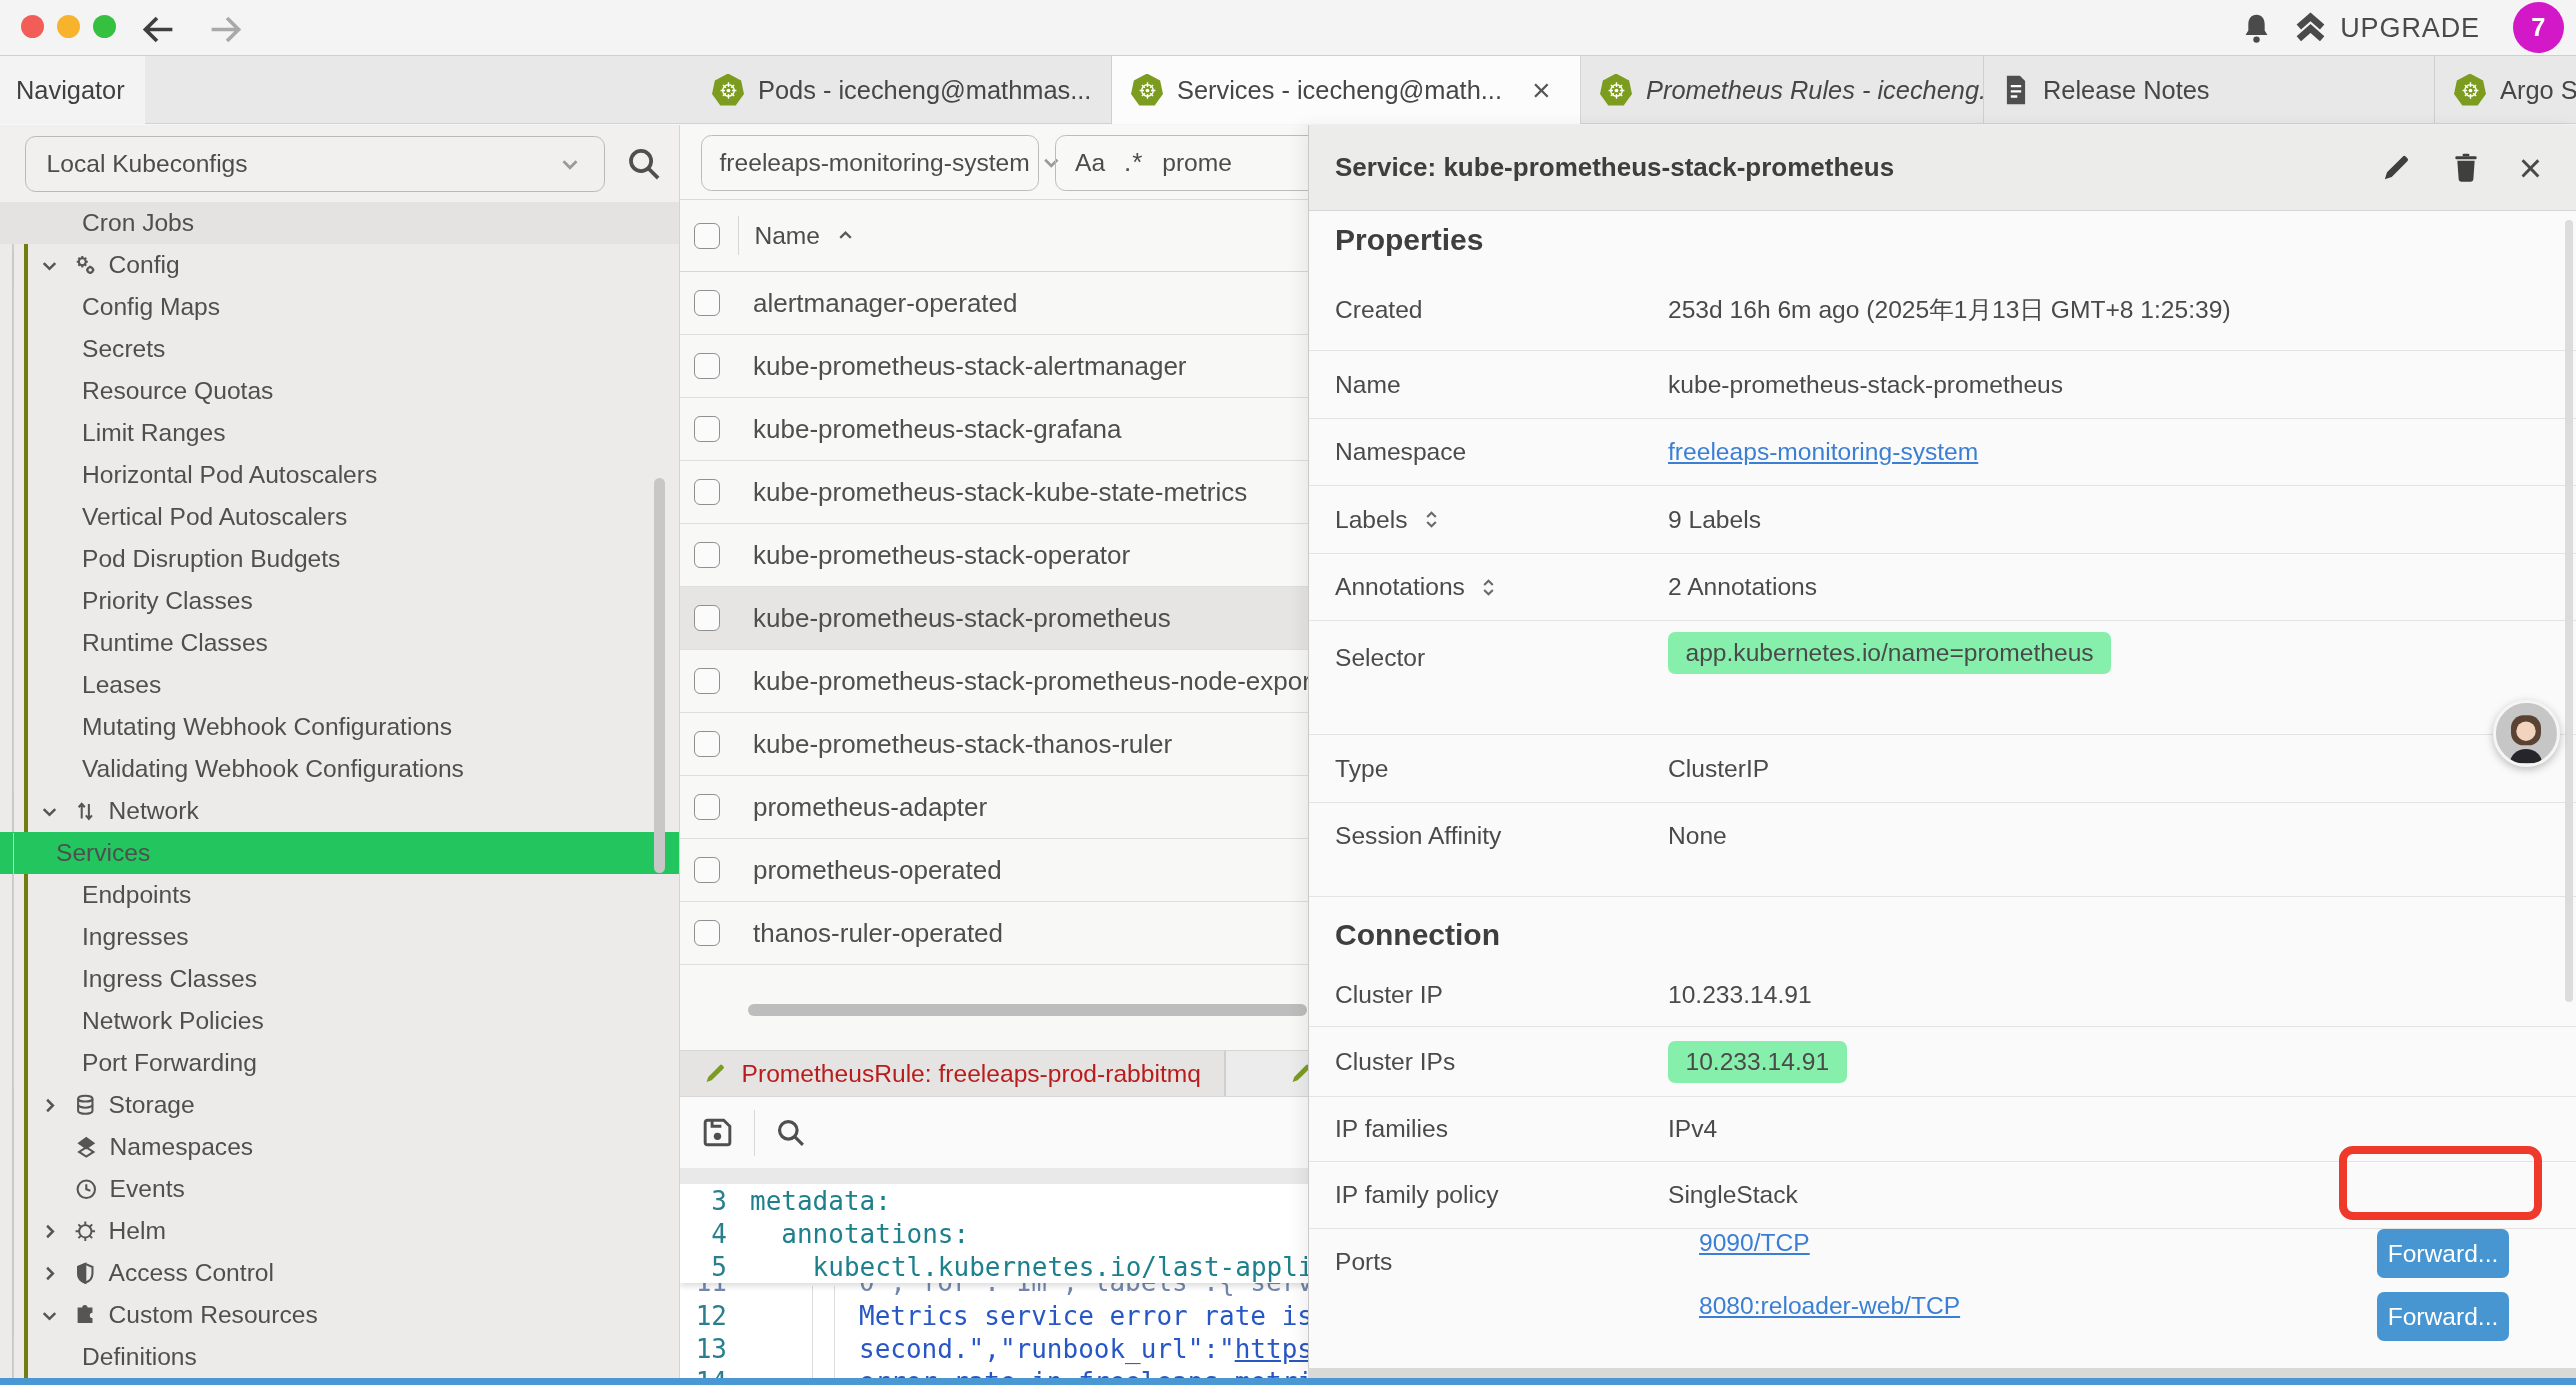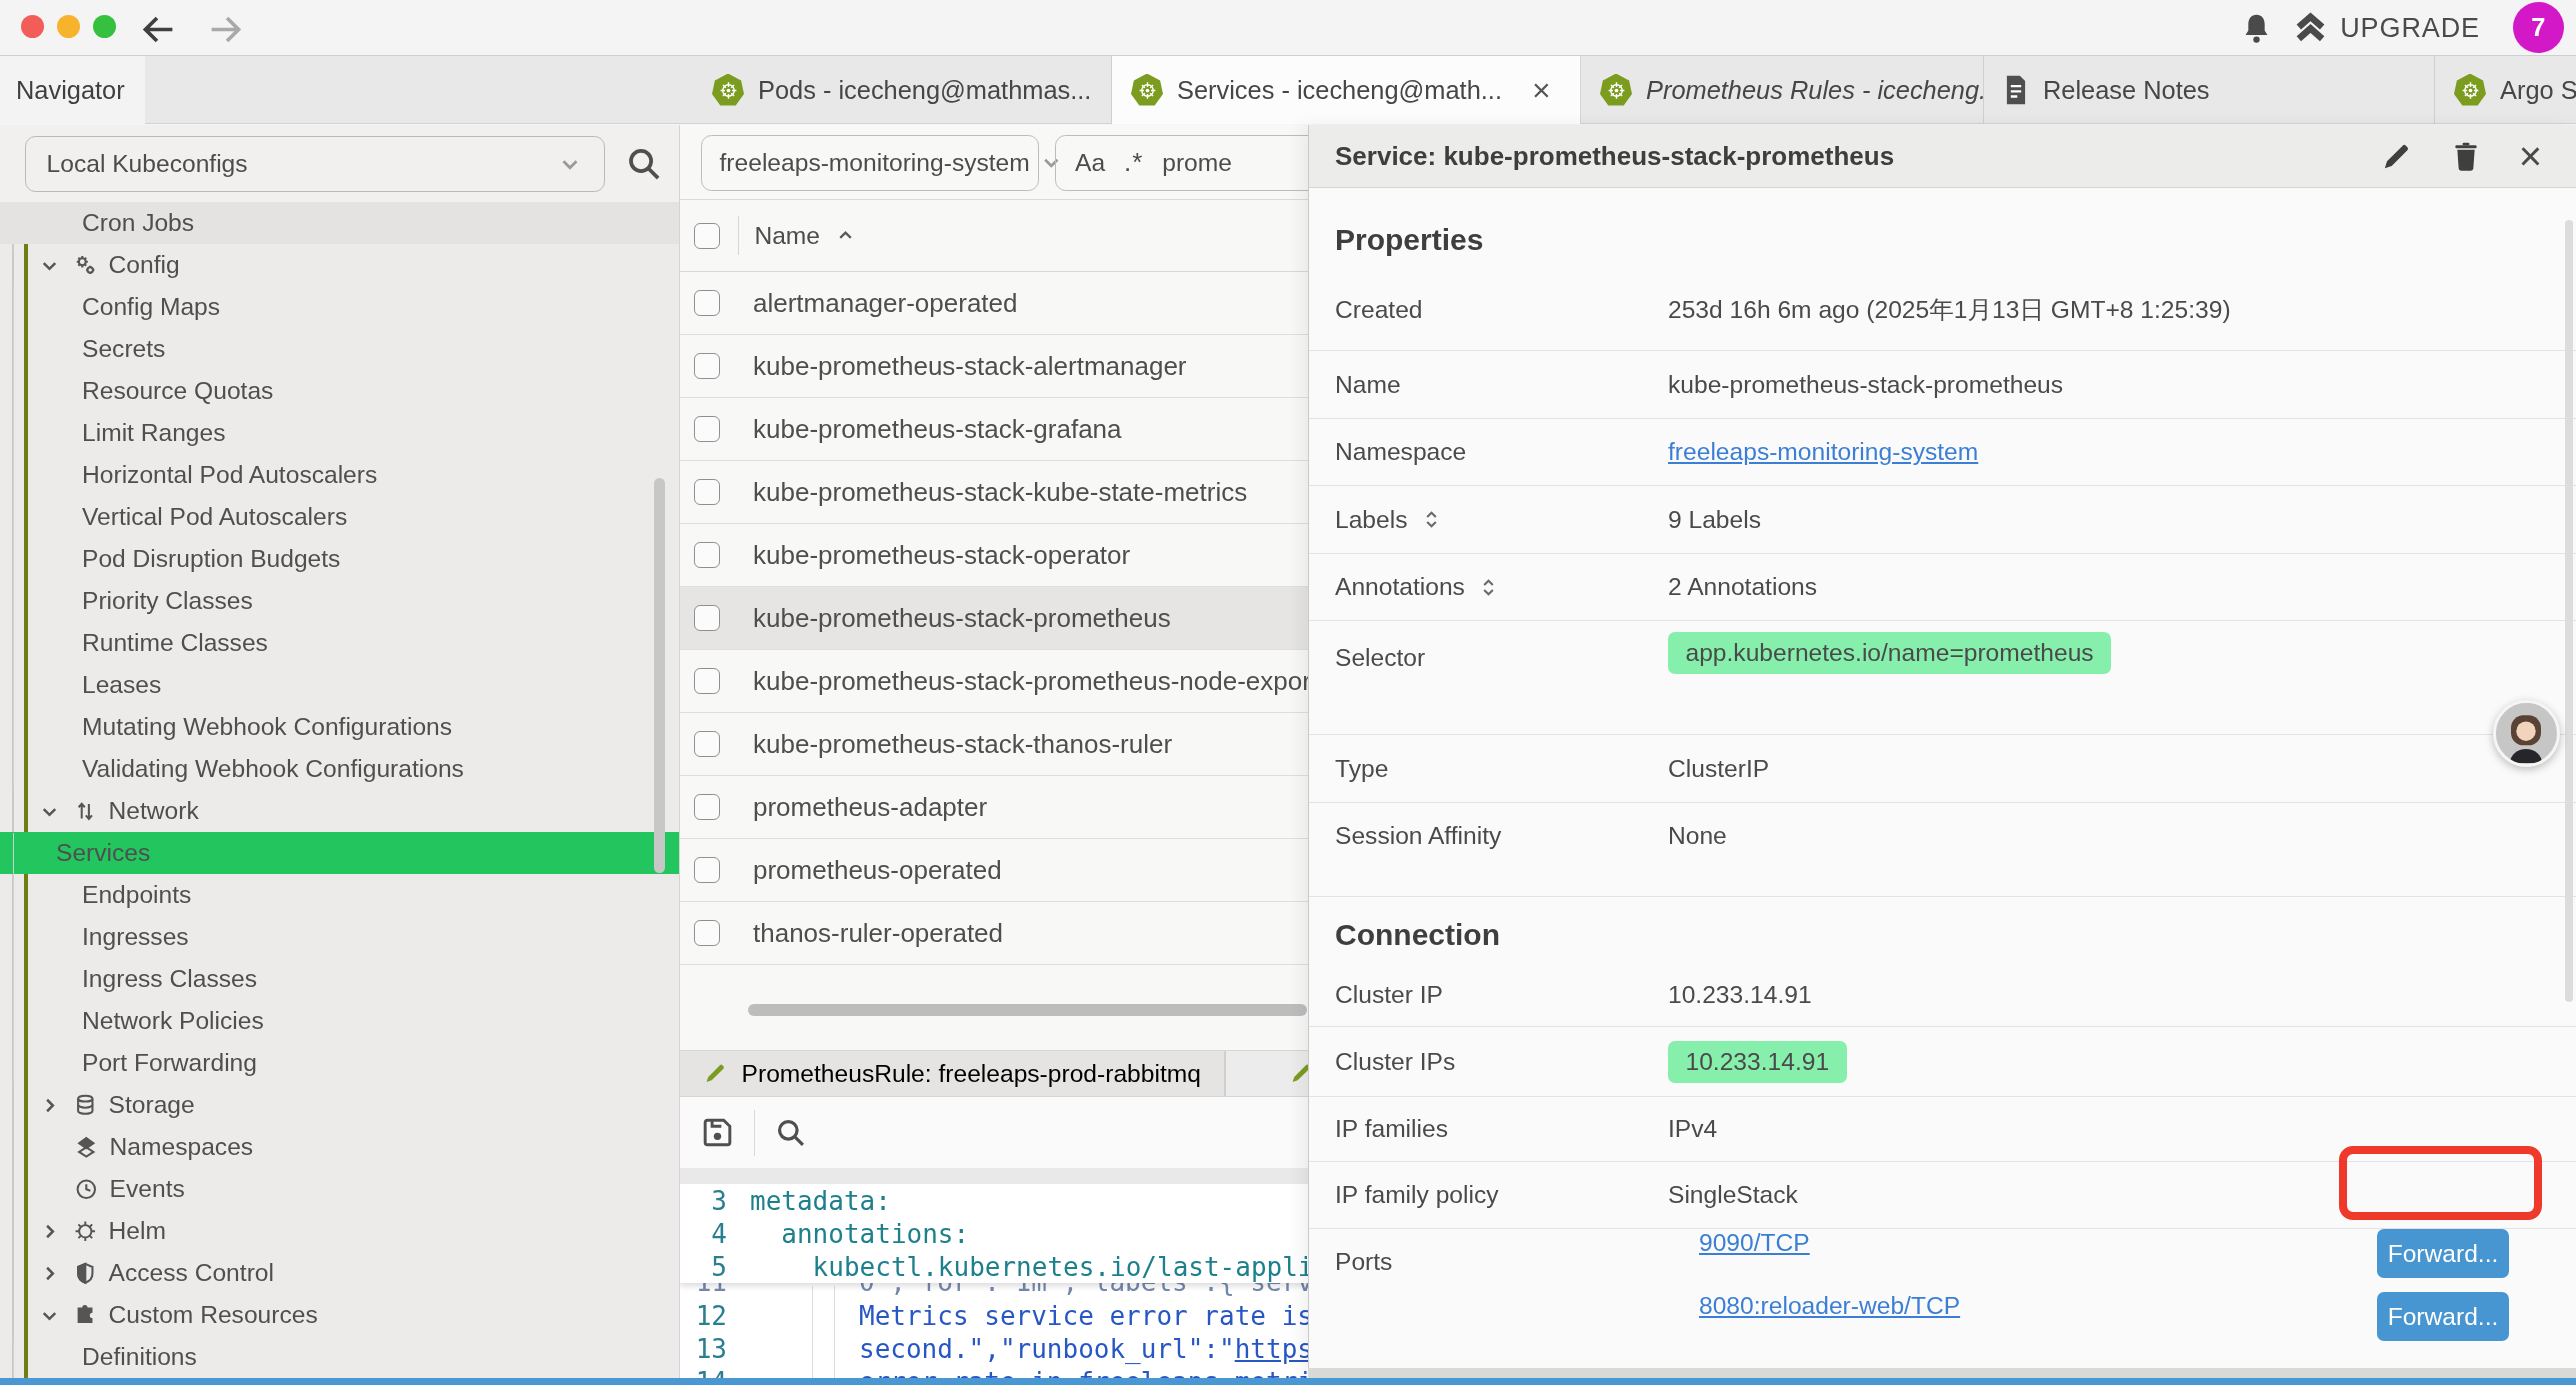--- a/index.html
+++ b/index.html
@@ -85,21 +85,21 @@
           color:#4e4e4e; font-size:26px; white-space:nowrap; overflow:hidden; }
   .lrow .lname { margin-left:33px; }
   .lrow.sel { background:#e6e5e4; }
   .hscroll { position:absolute; left:68px; top:879px; width:559px; height:12.3px;
              background:#bdbdbd; border-radius:6.1px; }
 
   
   .etabs { position:absolute; left:0; top:925px; width:628px; height:47px; background:#ececec;
            border-top:0.9px solid #d6d6d6; border-bottom:0.9px solid #d6d6d6; display:flex; }
   .etab { height:100%; display:flex; align-items:center; gap:14px; padding:0 23px;
-          background:#e5e4e3; border-right:0.9px solid #cfcfcf; color:#000000; font-size:24.6px; white-space:nowrap; }
+          background:#e5e4e3; border-right:0.9px solid #cfcfcf; color:#b91c1c; font-size:24.6px; white-space:nowrap; }
   .etab2 { height:100%; flex:1; display:flex; align-items:center; padding-left:63px; border-left:0.9px solid #cfcfcf; }
   .etoolbar { position:absolute; left:0; top:972px; width:628px; height:71px; background:#fafafa;
               display:flex; align-items:center; }
   .etoolbar .tdiv { width:0.9px; height:46px; background:#d9d9d9; margin:0 19px 0 17.5px; }
   .estrip { position:absolute; left:0; top:1043px; width:628px; height:16px; background:#e9e9e9; }
   .editor { position:absolute; left:0; top:1059px; width:628px; height:195px; background:#ffffff;
             font-family:"DejaVu Sans Mono","Liberation Mono",monospace; font-size:26px; overflow:hidden; }
   .cl { height:33px; display:flex; align-items:center; }
   .ln { width:70px; text-align:right; padding-right:23px; color:#2a7f8f; flex:0 0 auto; }
   .key { color:#1d808c; white-space:pre; }
@@ -107,21 +107,21 @@
   .dim { color:#7388ad; white-space:pre; }
   .lnk { color:#2757c4; text-decoration:underline; white-space:pre; }
   .sticky { box-shadow:0 4.4px 6.1px rgba(0,0,0,0.14); position:relative; background:#fff; z-index:2; }
   .partial { height:16px; overflow:hidden; position:relative; }
   .partial .cl { position:absolute; left:0; top:-17.5px; width:100%; }
   .eguide { position:absolute; width:0.9px; background:#dcdcdc; top:102px; height:93px; z-index:1; }
 
   
   .detail { position:absolute; left:1308px; top:125px; width:1268px; height:1254px; background:#fafafa;
             border-left:0.9px solid #c9c9c9; box-shadow:-7px 0 16px rgba(0,0,0,0.06); z-index:5; }
-  .dheader { position:absolute; left:0; top:0; width:1268px; height:63px; background:#ececeb;
+  .dheader { position:absolute; left:0; top:0; width:1268px; height:86px; background:#ececeb;
              border-bottom:0.9px solid #d6d6d6; display:flex; align-items:center; }
   .dtitle { margin-left:26px; font-weight:bold; font-size:26px; color:#3e3e3e; }
   .dhicons { margin-left:auto; margin-right:35px; display:flex; align-items:center; gap:37px; }
   .dclose { font-size:40px; color:#4a4a4a; line-height:1; }
   .dbody { position:absolute; left:0; top:77px; width:1268px; height:1177px; overflow:hidden; }
   .dhead { height:67px; display:flex; align-items:flex-end; padding:0 0 12.3px 26px;
            font-weight:bold; font-size:30px; color:#3e3e3e; }
   .drow { display:flex; align-items:center; }
   .drow.b { border-bottom:0.9px solid #e3e3e3; }
   .dlabel { width:359px; padding-left:26px; color:#4a4a4a; display:flex; align-items:center; gap:12.3px; flex:0 0 auto; }

